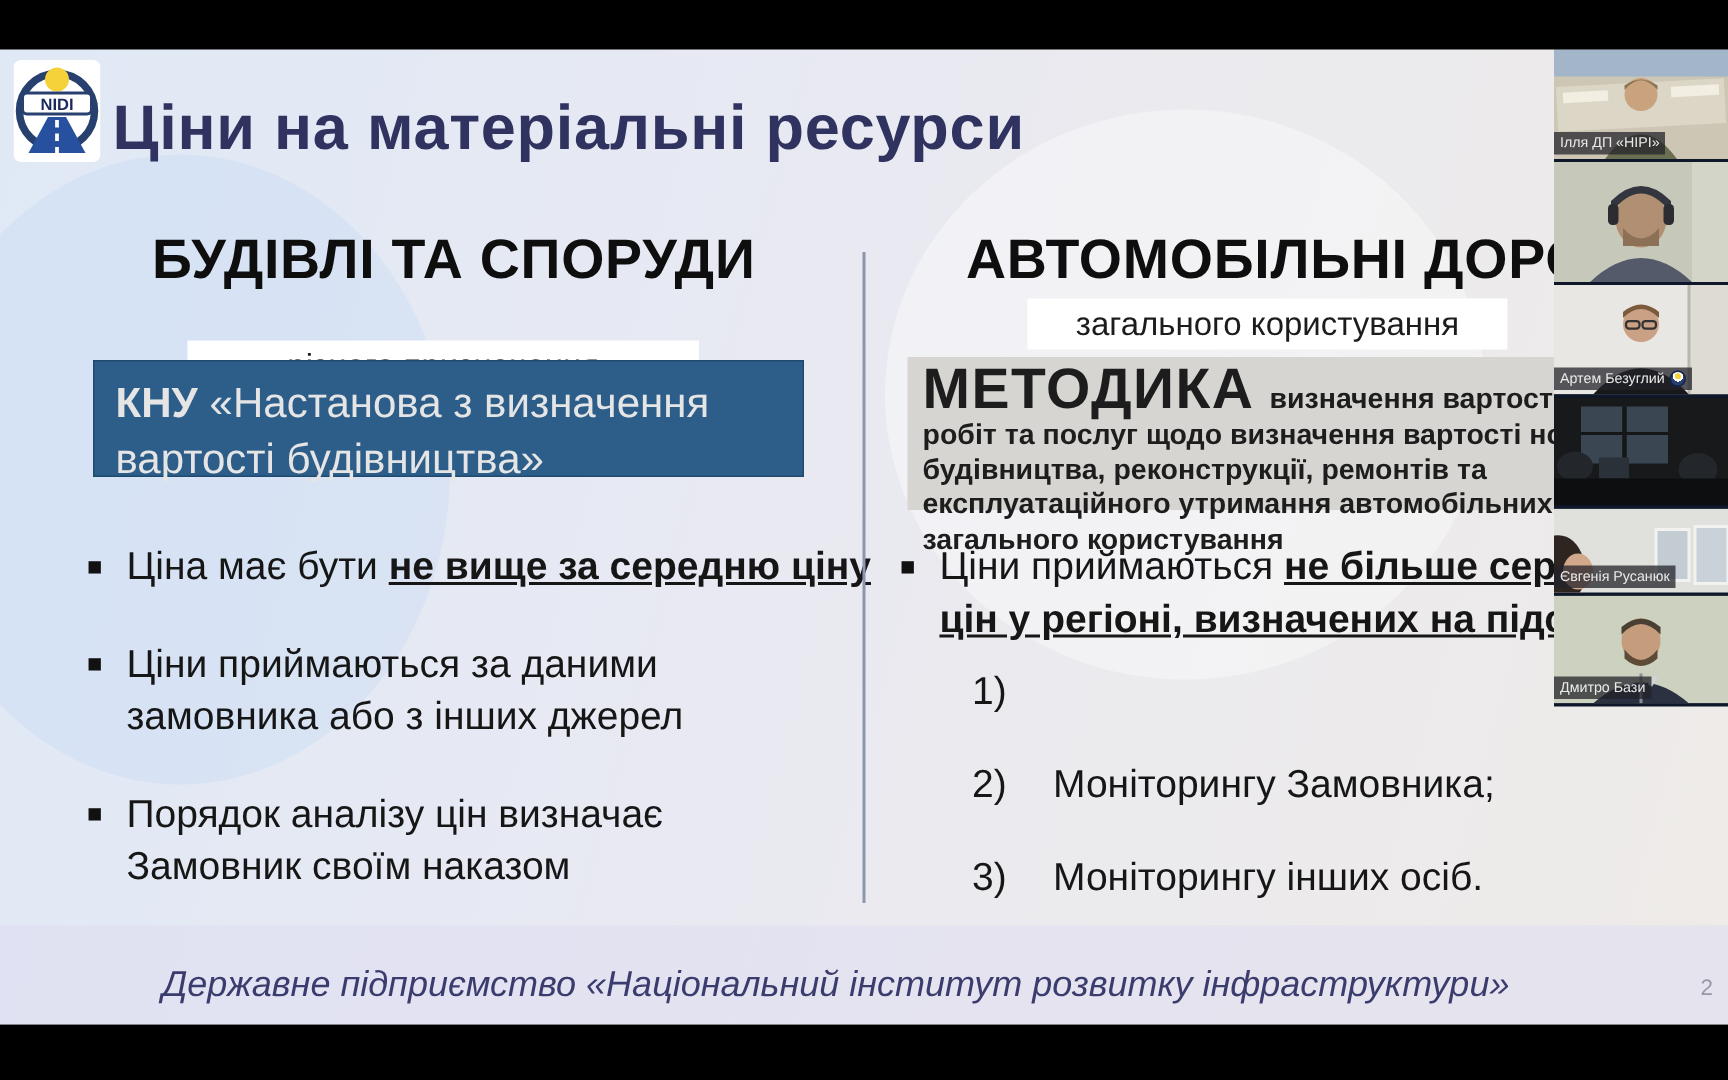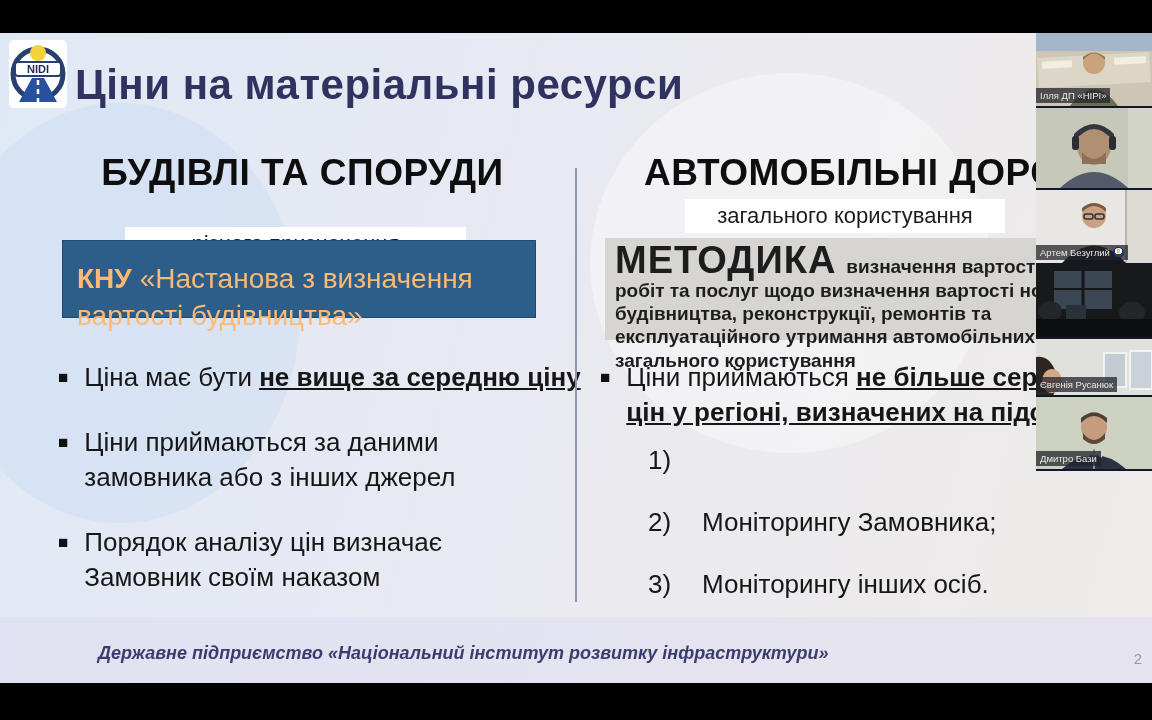--- a/index.html
+++ b/index.html
@@ -20,22 +20,22 @@
   
   .col-header{position:absolute;font-size:37px;font-weight:700;color:#0e0e0e;
               letter-spacing:0.5px;white-space:nowrap;}
   #left-header{left:60px;top:119px;width:485px;text-align:center;}
   #right-header{left:600px;top:119px;width:552px;text-align:center;}
   .sub-box{position:absolute;background:#ffffff;height:34px;line-height:34px;
            text-align:center;font-size:22px;color:#1c1c1c;}
   #left-sub{left:125px;top:166px;width:341px;margin-top:28px;}
   #right-sub{left:685px;top:166px;width:320px;}
   #knu-box{position:absolute;left:62px;top:207px;width:474px;height:78px;
-           background:#2d5e8a;border:1px solid #1f4a70;color:#fdba74;
-           font-size:28px;line-height:1.32;padding:20px 14px;}
+           background:#2d5e8a;border:1px solid #1f4a70;color:#e5e5e5;
+           font-size:28px;line-height:1.32;padding:10px 14px;}
   #knu-box .knu-label{font-weight:700;margin-right:8px;}
   #method-box{position:absolute;left:605px;top:205px;width:545px;height:102px;
               background:#d7d5d2;color:#1d1d1d;font-weight:700;
               font-size:19px;line-height:1.22;padding:3px 10px;}
   #method-box .m-label{font-size:38px;font-weight:800;letter-spacing:1px;margin-right:10px;
                        line-height:1;}
   #divider{position:absolute;left:575px;top:135px;width:2px;height:434px;background:#8d96b0;}
   
   .bullets{position:absolute;color:#161616;font-size:26px;line-height:1.35;}
   #left-bullets{left:58px;top:327px;width:502px;}
@@ -43,22 +43,22 @@
   .bullet{display:flex;margin-bottom:30px;}
   .bullet .marker{font-size:17px;line-height:35px;margin-right:16px;color:#111;}
   .emph{font-weight:700;text-decoration:underline;}
   .nowrap{white-space:nowrap;}
   .emph-block{display:block;white-space:nowrap;}
   .numbered{position:absolute;left:648px;top:412px;font-size:26px;color:#161616;}
   .num-row{display:flex;margin-bottom:31px;}
   .num-row .num{width:54px;flex:none;}
   .num-row .num-text{white-space:nowrap;}
   
-  #footer-text{position:absolute;left:98px;top:610px;font-size:18px;font-style:italic;
-               color:#3b3c6e;white-space:nowrap;font-weight:bold;}
+  #footer-text{position:absolute;left:108px;top:610px;font-size:24px;font-style:italic;
+               color:#3b3c6e;white-space:nowrap;}
   #page-num{position:absolute;right:10px;top:617px;font-size:15px;color:#9a98a8;}
   
   #sidebar{position:absolute;left:1036px;top:33px;width:116px;background:#0f172a;}
   .tile{position:relative;width:116px;overflow:hidden;margin-bottom:2px;}
   .tile svg{display:block;}
   .name-label{position:absolute;left:0;bottom:3px;max-width:114px;background:rgba(35,35,42,0.75);
               color:#e9e9e9;font-size:9.5px;line-height:13px;padding:1px 4px;
               white-space:nowrap;overflow:hidden;display:flex;align-items:center;gap:3px;}
   .nidi-badge{display:inline-block;width:11px;height:11px;border-radius:50%;flex:none;
               background:radial-gradient(circle at 50% 32%,#f5d23a 0 2px,#ffffff 2px 3.5px,#27406e 3.5px);

